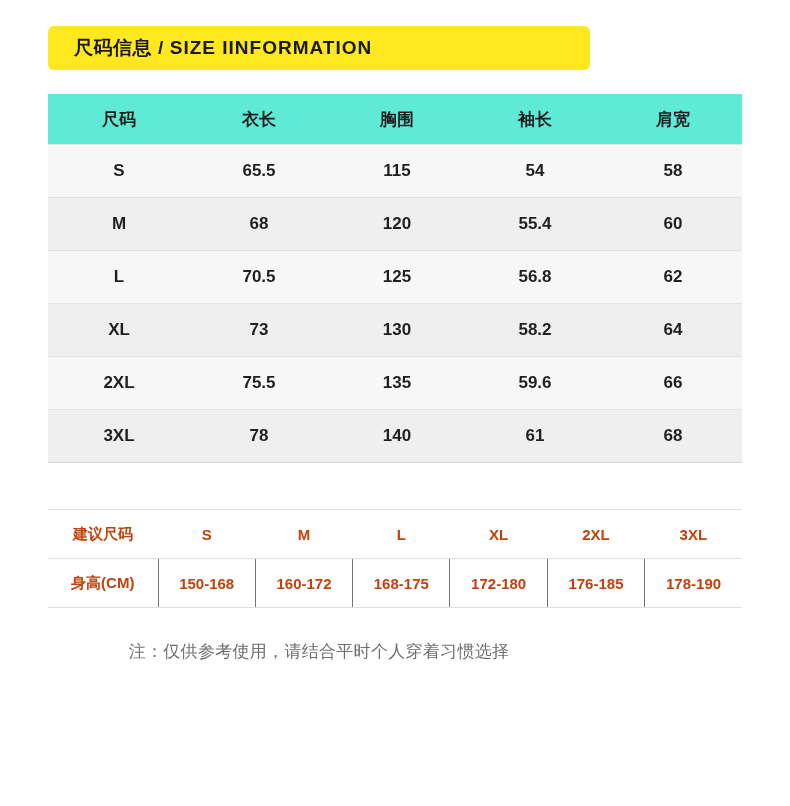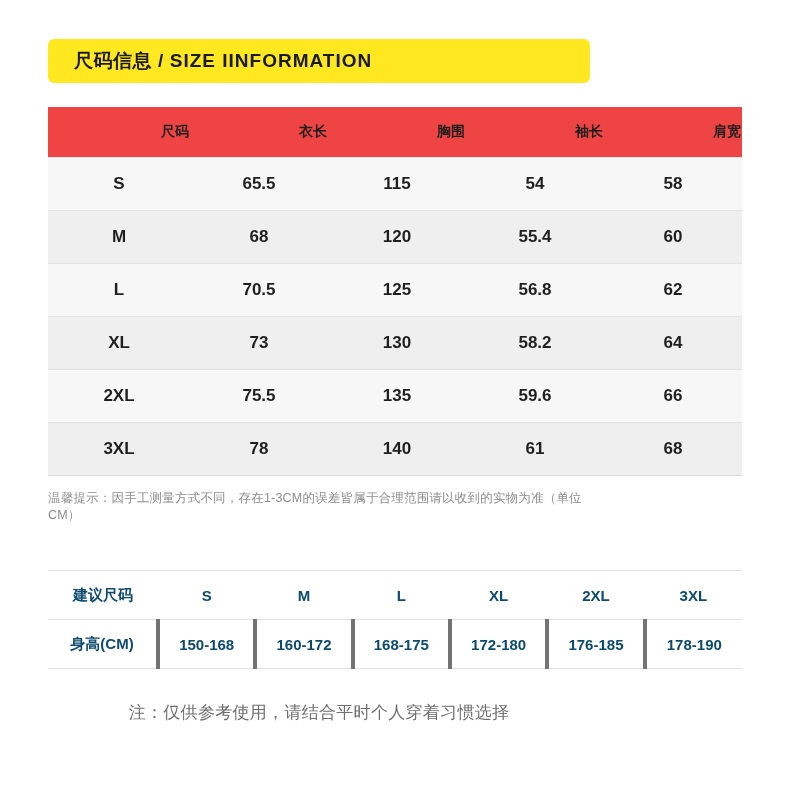--- a/index.html
+++ b/index.html
@@ -13,21 +13,21 @@
     font-family: "Liberation Sans", "DejaVu Sans", sans-serif;
     color: #1a1a1a;
     overflow: hidden;
   }
 
   .page {
     position: relative;
     width: 638px;
     height: 806px;
     box-sizing: border-box;
-    padding: 17px 48px;
+    padding: 4px 48px;
   }
 
   
   .section-banner {
     background: #ffe81f;
     border-radius: 6px;
     height: 44px;
     display: flex;
     align-items: center;
     padding-left: 26px;
@@ -56,23 +56,22 @@
     text-align: center;
     font-size: 17px;
     font-weight: bold;
     color: #1f1f1f;
     height: 50px;
     border-bottom: 1px solid #e3e3e3;
     background: #f7f7f7;
   }
   .size-table thead th {
     height: 48px;
-    font-size: 14px;
-    background: #ef4444;
-    text-align: right;
+    font-size: 17px;
+    background: #5eead4;
   }
   .size-table tbody tr:nth-child(even) td {
     background: #efefef;
   }
   .size-table tbody tr:last-child td {
     border-bottom: 1px solid #d8d8d8;
   }
   .size-table th:first-child,
   .size-table td:first-child { width: 140px; }
 
@@ -89,36 +88,36 @@
   .rec-table {
     width: 694px;
     margin-top: 24px;
     border-collapse: collapse;
     table-layout: fixed;
   }
   .rec-table td, .rec-table th {
     text-align: center;
     font-size: 15px;
     font-weight: bold;
-    color: #0c4a6e;
+    color: #c2410c;
     height: 46px;
     border-bottom: 1px solid #e0e0e0;
     background: #ffffff;
   }
   .rec-table tr:first-child td,
   .rec-table tr:first-child th {
     border-top: 1px solid #e0e0e0;
   }
   .rec-table td.rowhead,
   .rec-table th.rowhead {
     width: 108px;
     font-size: 15px;
   }
   .rec-table td.cell-divider {
-    border-left: 4px solid #737373;
+    border-left: 1px solid #737373;
   }
 
   .footnote {
     margin-top: 32px;
     text-align: center;
     font-size: 17px;
     color: #6e6e6e;
     letter-spacing: 0.3px;
   }
 </style>
@@ -183,21 +182,20 @@
       <tr>
         <td>3XL</td>
         <td>78</td>
         <td>140</td>
         <td>61</td>
         <td>68</td>
       </tr>
     </tbody>
   </table>
 
-  <div class="note">温馨提示：因手工测量方式不同，存在1-3CM的误差皆属于合理范围请以收到的实物为准（单位CM）</div>
 
   <div class="rec-wrap">
 
     <table class="rec-table">
       <tbody>
         <tr>
           <th class="rowhead">建议尺码</th>
           <th class="cell-divider">S</th>
           <th class="cell-divider">M</th>
           <th class="cell-divider">L</th>

